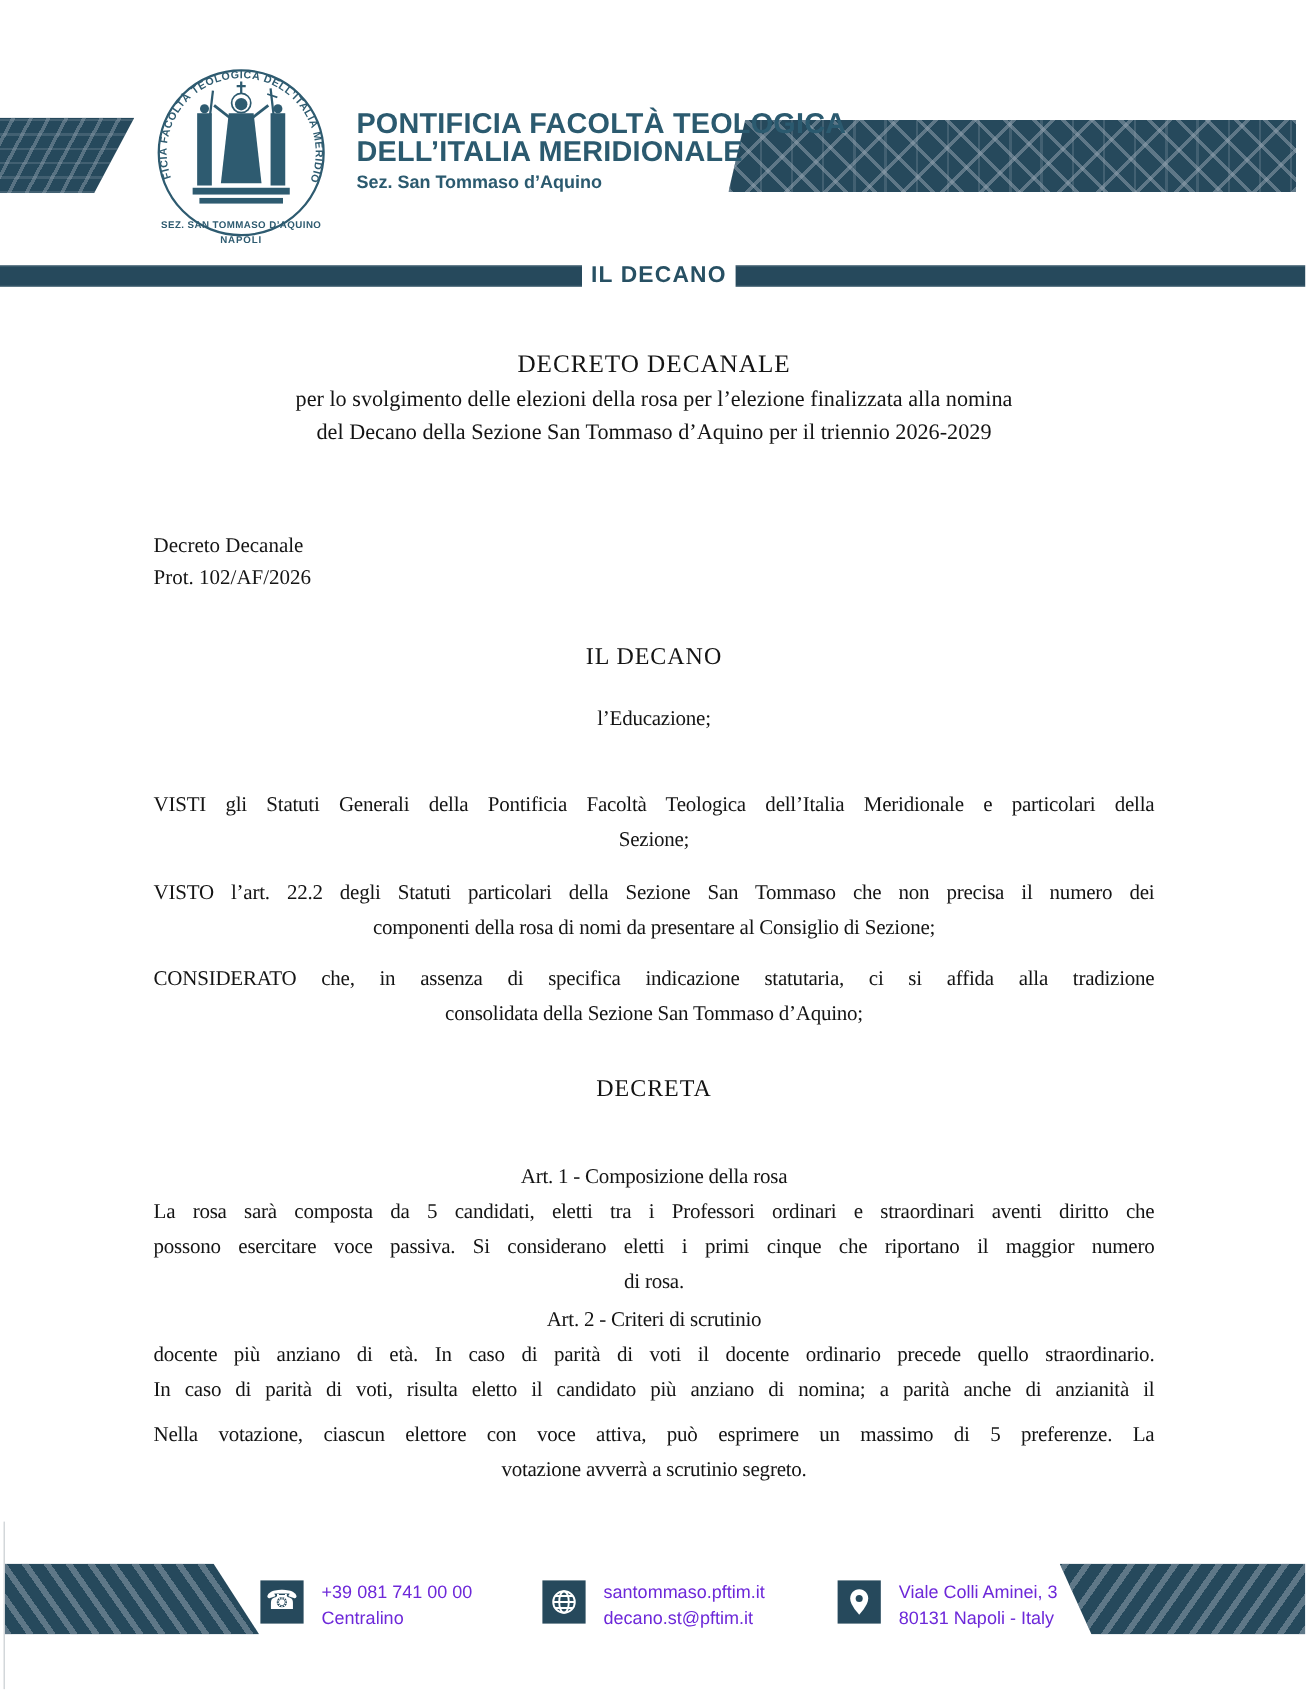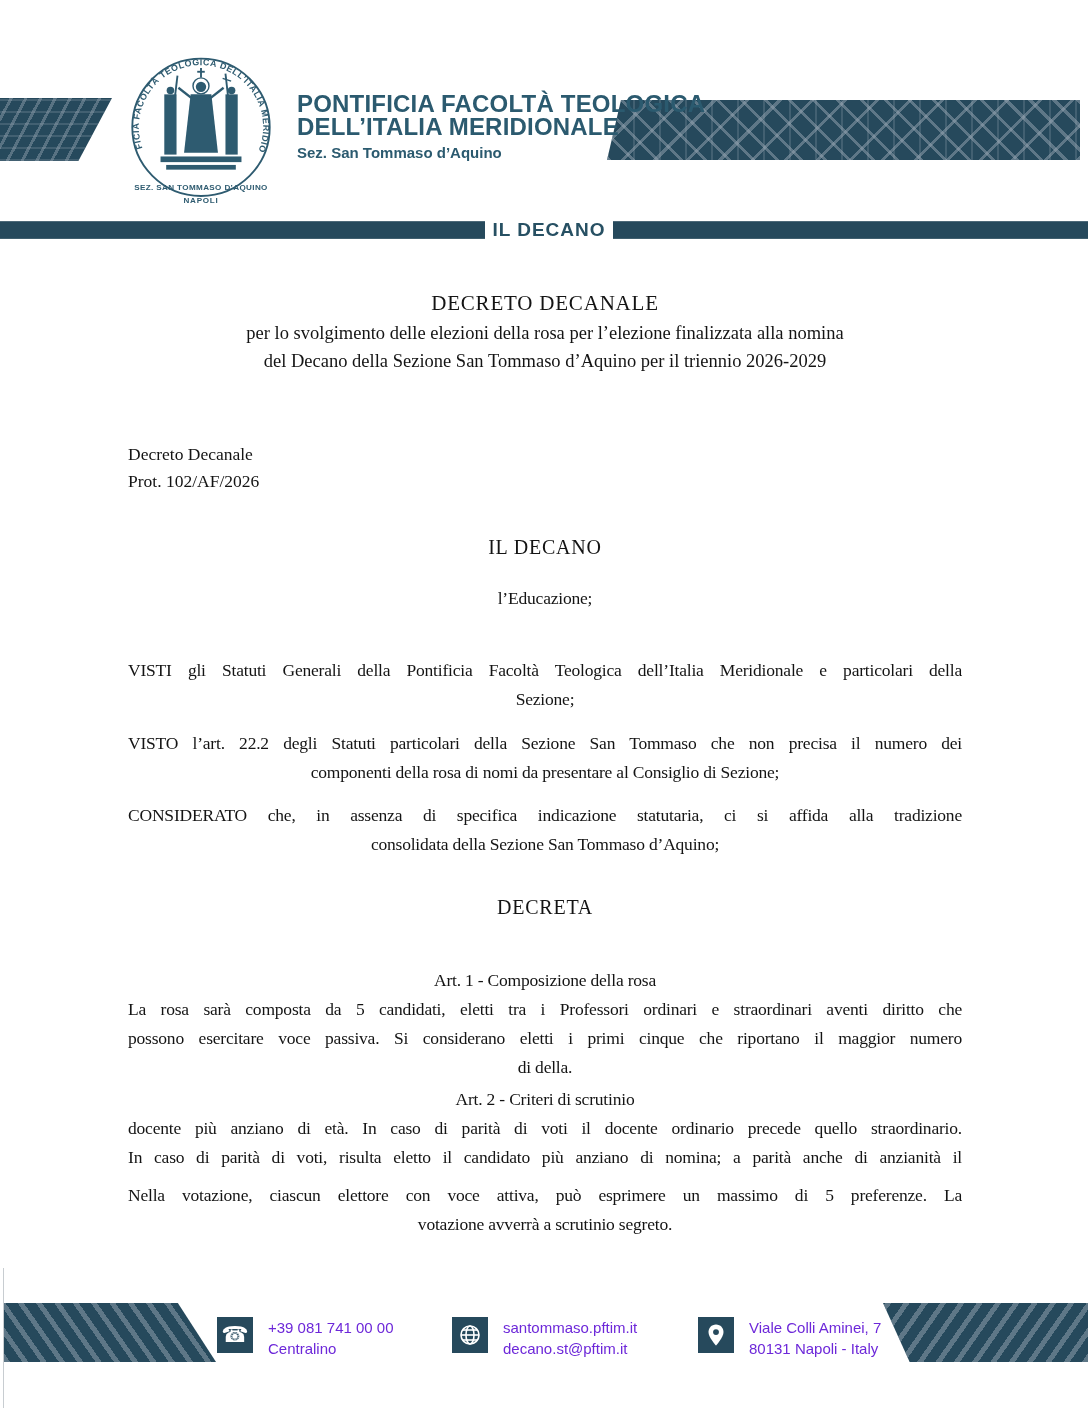--- a/index.html
+++ b/index.html
@@ -142,21 +142,21 @@
     <div class="ln j">CONSIDERATO che, in assenza di specifica indicazione statutaria, ci si affida alla tradizione</div>
     <div class="ln">consolidata della Sezione San Tommaso d’Aquino;</div>
   </div>
 
   <div class="blk center sect" style="top:896px">DECRETA</div>
 
   <div class="blk para" style="top:966px">
     <div class="ln">Art. 1 - Composizione della rosa</div>
     <div class="ln j">La rosa sarà composta da 5 candidati, eletti tra i Professori ordinari e straordinari aventi diritto che</div>
     <div class="ln j">possono esercitare voce passiva. Si considerano eletti i primi cinque che riportano il maggior numero</div>
-    <div class="ln">di della.</div>
+    <div class="ln">di rosa.</div>
   </div>
 
   <div class="blk para" style="top:1085px">
     <div class="ln">Art. 2 - Criteri di scrutinio</div>
     <div class="ln j">docente più anziano di età. In caso di parità di voti il docente ordinario precede quello straordinario.</div>
     <div class="ln j">In caso di parità di voti, risulta eletto il candidato più anziano di nomina; a parità anche di anzianità il</div>
   </div>
 
   <div class="blk para" style="top:1181px">
     <div class="ln j">Nella votazione, ciascun elettore con voce attiva, può esprimere un massimo di 5 preferenze. La</div>
@@ -194,18 +194,18 @@
   </div>
 
   <div class="f-item" style="left:698px">
     <div class="f-icon">
       <svg width="22" height="24" viewBox="0 0 24 26">
         <path d="M12,1.5 C7,1.5 3.8,5.5 3.8,9.8 C3.8,16 12,24.5 12,24.5 C12,24.5 20.2,16 20.2,9.8 C20.2,5.5 17,1.5 12,1.5 Z" fill="#ffffff"></path>
         <circle cx="12" cy="9.8" r="3.2" fill="#26495c"></circle>
       </svg>
     </div>
     <div class="f-text">
-      <div>Viale Colli Aminei, 7</div>
+      <div>Viale Colli Aminei, 3</div>
       <div>80131 Napoli - Italy</div>
     </div>
   </div>
 
 </div>
 
 </body></html>

